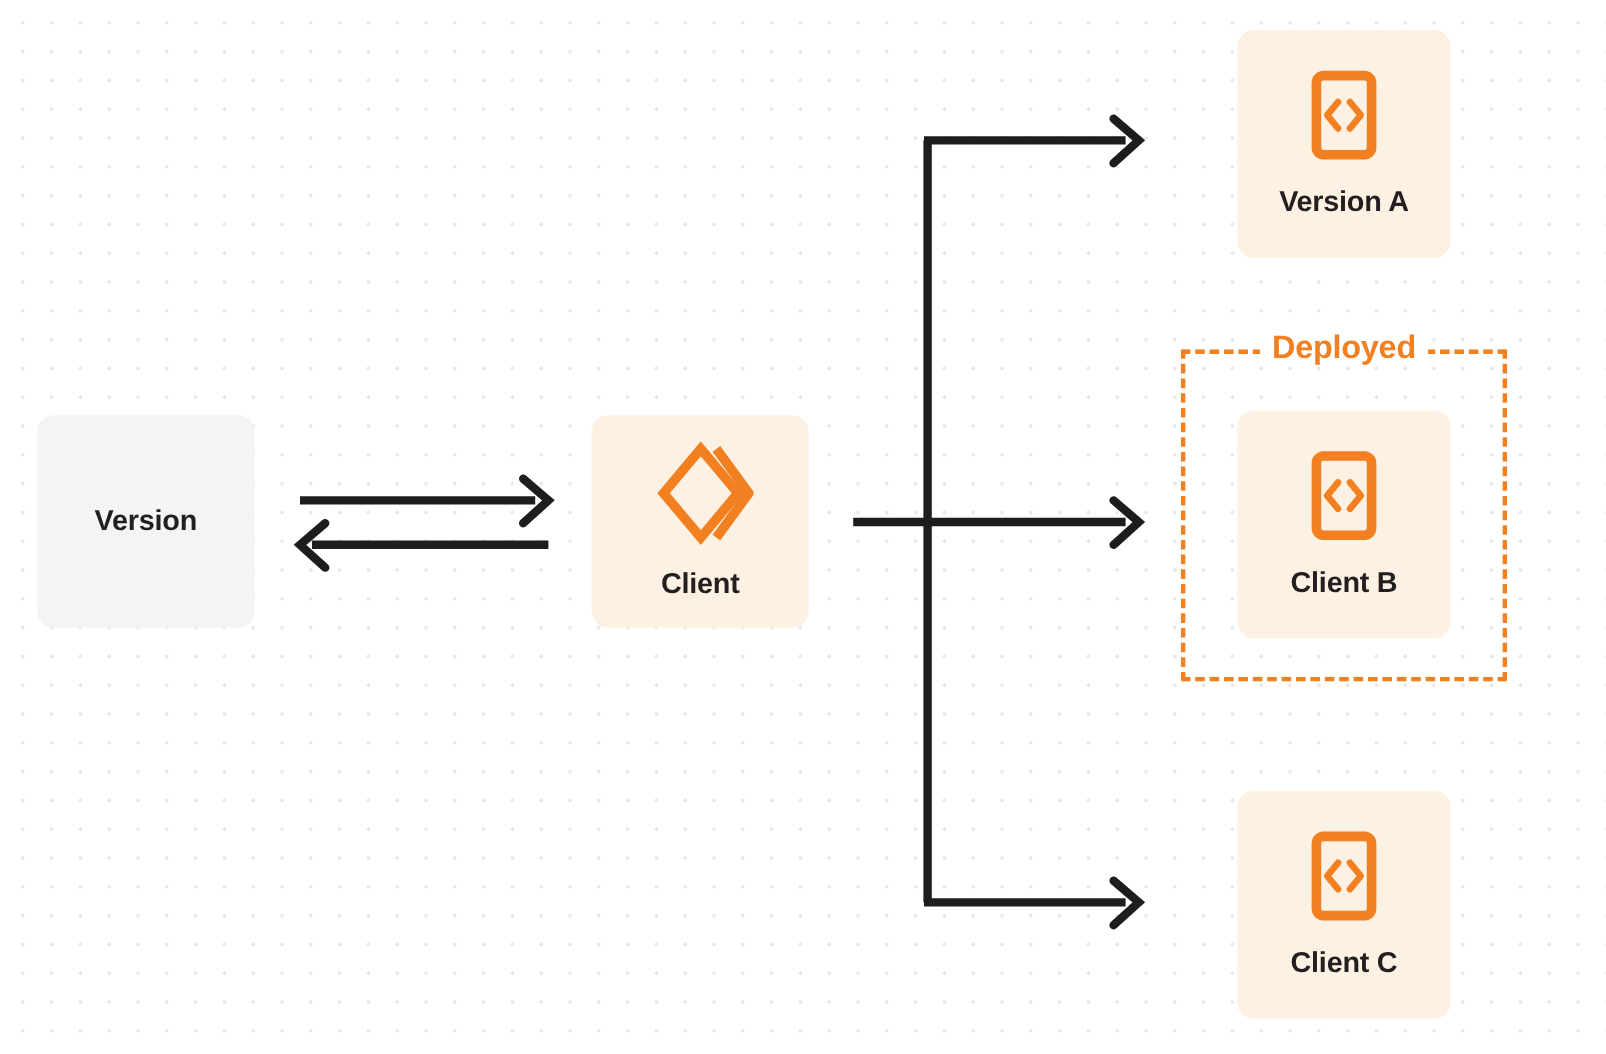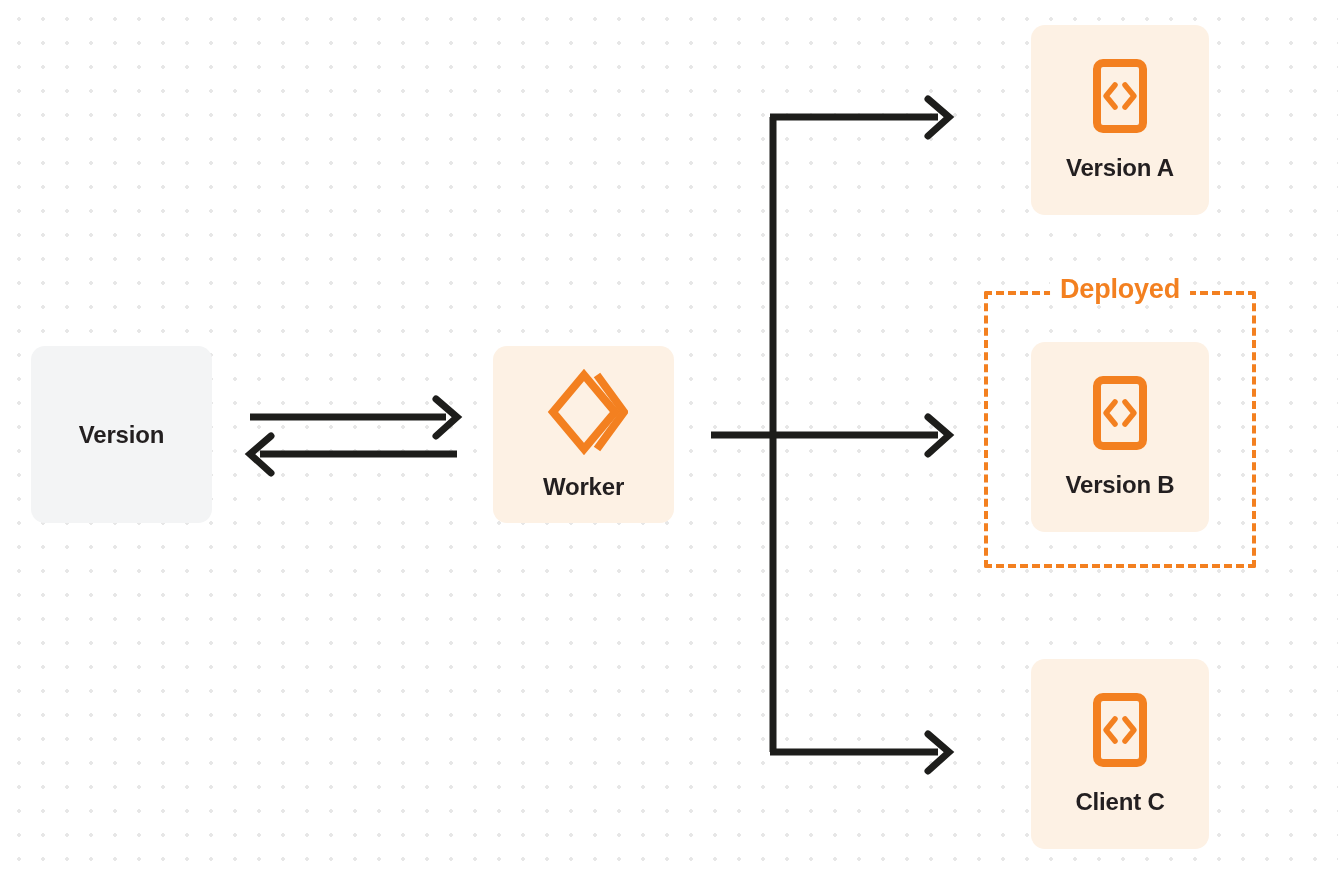--- a/index.html
+++ b/index.html
@@ -173,21 +173,21 @@
 
   <div class="node" id="worker-node">
     <span>
       <svg width="88" height="86" viewBox="0 0 88 86" aria-hidden="true">
 
         <path d="M44 6 L75 43 L44 80 L13 43 Z" fill="none" stroke="#f38020" stroke-width="8" stroke-linejoin="miter"></path>
 
         <polyline points="57,6 84,43 57,80" fill="none" stroke="#f38020" stroke-width="8" stroke-linejoin="miter" stroke-linecap="butt"></polyline>
       </svg>
     </span>
-    <span class="node-label">Worker</span>
+    <span class="node-label">Client</span>
   </div>
 
   <div class="node version-node" id="version-a-node">
     <span>
       <svg width="56" height="76" viewBox="0 0 56 76" aria-hidden="true">
         <rect x="5" y="5" width="46" height="66" rx="6" ry="6" fill="none" stroke="#f38020" stroke-width="8"></rect>
         <polyline points="23,27 14,38 23,49" fill="none" stroke="#f38020" stroke-width="5.5" stroke-linecap="round" stroke-linejoin="round"></polyline>
         <polyline points="33,27 42,38 33,49" fill="none" stroke="#f38020" stroke-width="5.5" stroke-linecap="round" stroke-linejoin="round"></polyline>
       </svg>
     </span>
@@ -200,21 +200,21 @@
   </div>
 
   <div class="node version-node" id="version-b-node">
     <span>
       <svg width="56" height="76" viewBox="0 0 56 76" aria-hidden="true">
         <rect x="5" y="5" width="46" height="66" rx="6" ry="6" fill="none" stroke="#f38020" stroke-width="8"></rect>
         <polyline points="23,27 14,38 23,49" fill="none" stroke="#f38020" stroke-width="5.5" stroke-linecap="round" stroke-linejoin="round"></polyline>
         <polyline points="33,27 42,38 33,49" fill="none" stroke="#f38020" stroke-width="5.5" stroke-linecap="round" stroke-linejoin="round"></polyline>
       </svg>
     </span>
-    <span class="node-label">Version B</span>
+    <span class="node-label">Client B</span>
   </div>
 
   <div class="node version-node" id="version-c-node">
     <span>
       <svg width="56" height="76" viewBox="0 0 56 76" aria-hidden="true">
         <rect x="5" y="5" width="46" height="66" rx="6" ry="6" fill="none" stroke="#f38020" stroke-width="8"></rect>
         <polyline points="23,27 14,38 23,49" fill="none" stroke="#f38020" stroke-width="5.5" stroke-linecap="round" stroke-linejoin="round"></polyline>
         <polyline points="33,27 42,38 33,49" fill="none" stroke="#f38020" stroke-width="5.5" stroke-linecap="round" stroke-linejoin="round"></polyline>
       </svg>
     </span>

